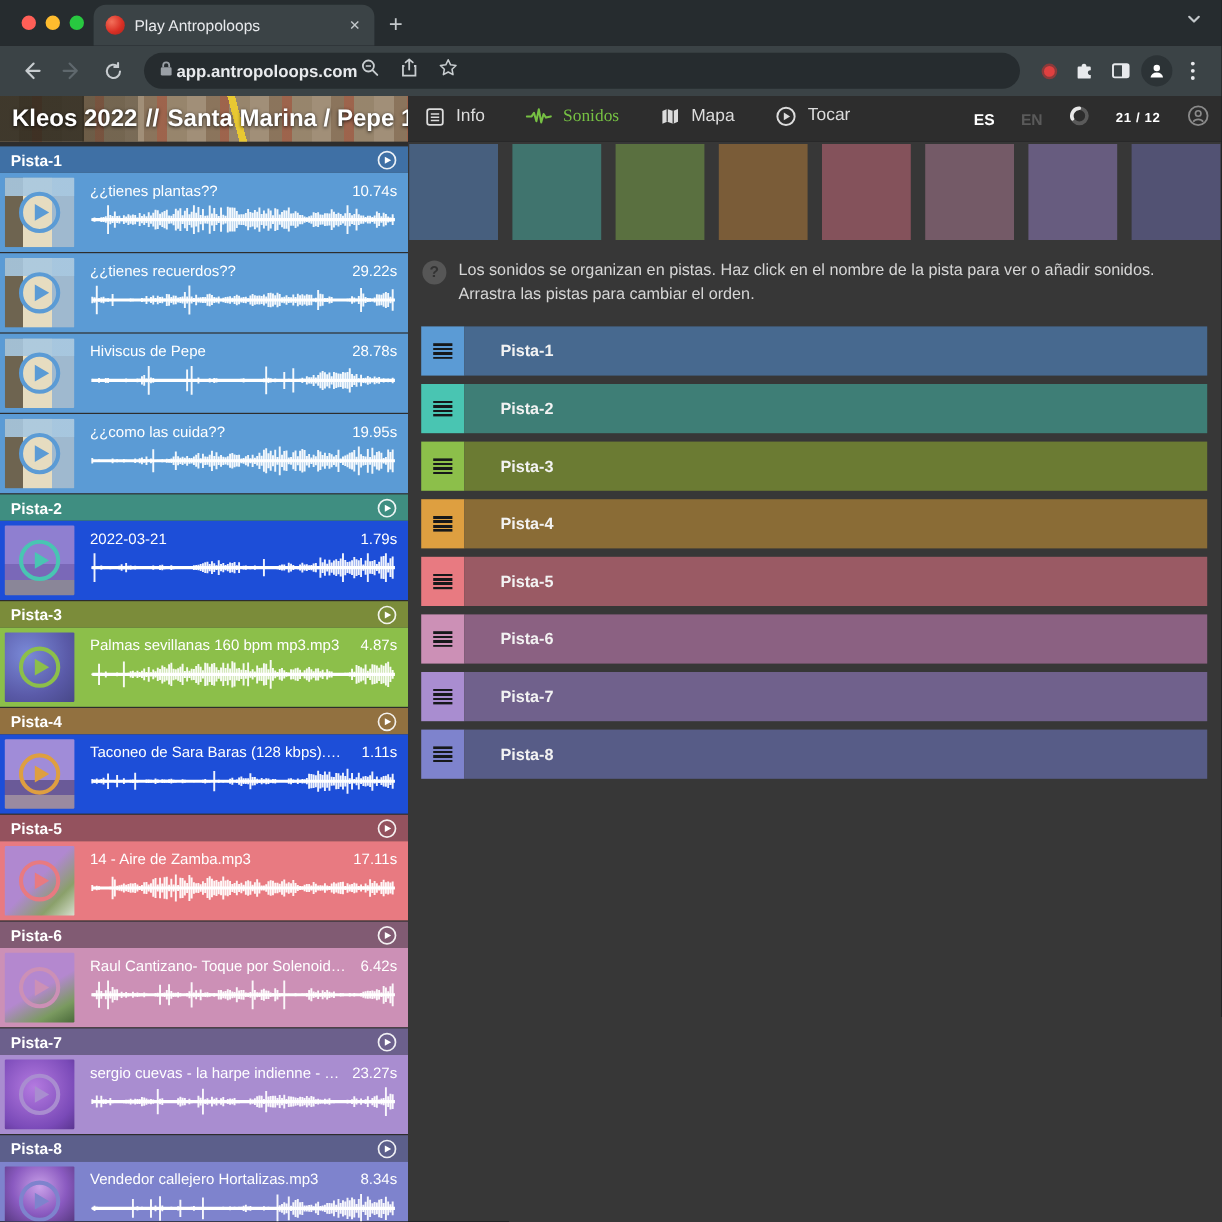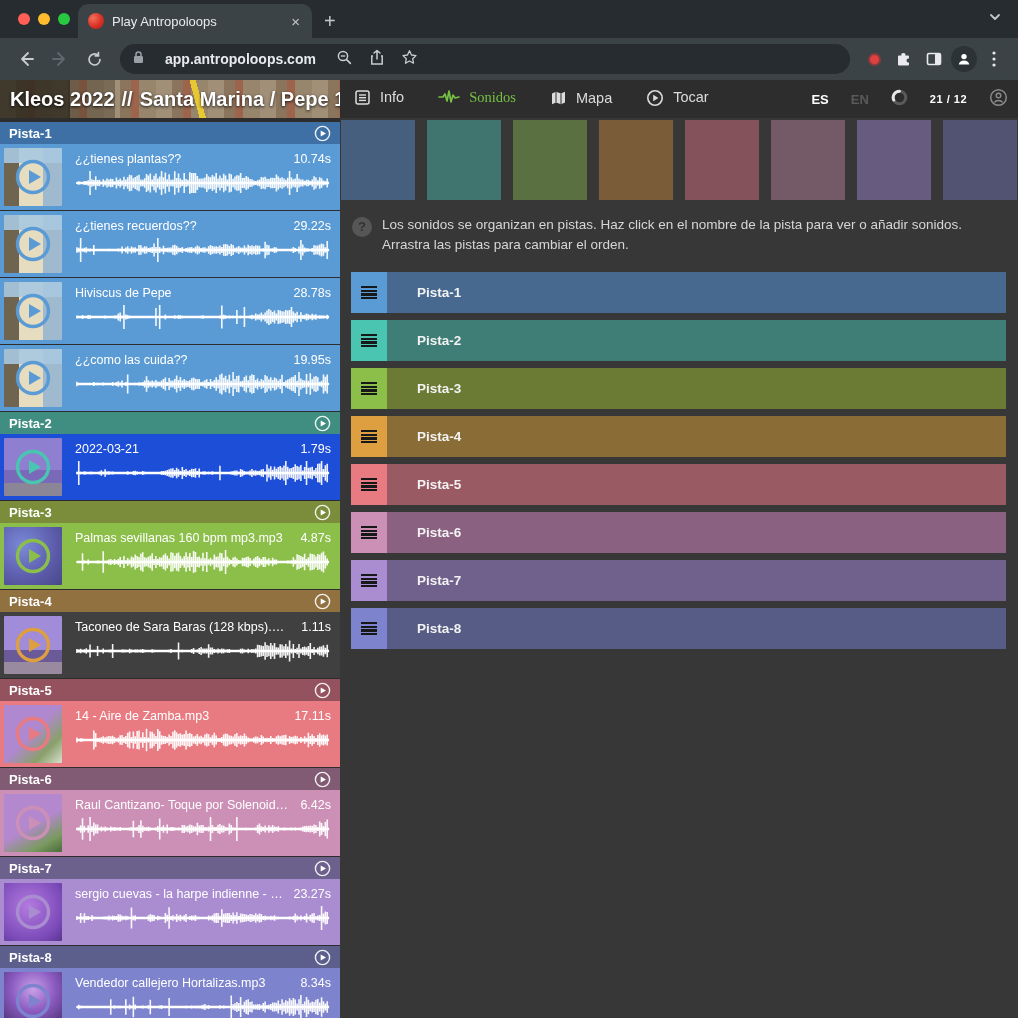--- a/index.html
+++ b/index.html
@@ -17,21 +17,21 @@
   .favicon { width:16px; height:16px; border-radius:50%;
     background:radial-gradient(circle at 32% 32%, #f3705a, #da3025 55%, #a8221b); flex:0 0 auto;}
   .tab-title { color:#e8eaed; font-size:13px; flex:1; white-space:nowrap; overflow:hidden; }
   .tab-close { color:#c3c8cb; font-size:15px; line-height:1; cursor:default; padding:0 2px; }
   .newtab { color:#c3c8cb; font-size:20px; line-height:1; margin:0 0 7px 12px; }
   .tabsearch { margin:0 16px 10px auto; }
 
   .toolbar { height:42px; background:#3b4346; display:flex; align-items:center; padding:0 10px; gap:2px; flex:0 0 auto; }
   .navbtn { width:32px; height:32px; display:flex; align-items:center; justify-content:center; border-radius:50%; }
   .urlbar { flex:1; height:30px; margin:0 8px; background:#262c2f; border-radius:15px;
-    display:flex; align-items:center; padding:11px 12px; gap:20px; min-width:0; }
+    display:flex; align-items:center; padding:11px 12px; gap:2px; min-width:0; }
   .url-domain { color:#e8eaed; font-size:14px; font-weight:bold; white-space:nowrap; }
   .url-path { color:#9aa0a6; font-size:14px; white-space:nowrap; overflow:hidden; text-overflow:ellipsis; flex:1; }
   .pillicons { display:flex; gap:16px; align-items:center; }
   .toolicon { width:28px; height:28px; display:flex; align-items:center; justify-content:center; }
   .recdot { width:13px; height:13px; border-radius:50%; background:#e04040; border:2.5px solid #8a3a3a; }
   .avatarbtn { width:26px; height:26px; border-radius:50%; background:#2c3336; display:flex; align-items:center; justify-content:center; }
 
   
   .appheader { height:38px; background:#2d2d2d; display:flex; align-items:center; position:relative; flex:0 0 auto; }
   .banner { position:absolute; left:0; top:0; width:340px; height:38px; overflow:hidden;
@@ -410,21 +410,21 @@
         </div>
         <div class="track-header" style="background: rgb(146, 113, 64);">
           <span class="tname">Pista-4</span>
           <span class="playbtn">
             <svg width="17" height="17" viewBox="0 0 17 17">
               <circle cx="8.5" cy="8.5" r="7.1" fill="none" stroke="rgba(255,255,255,.9)" stroke-width="1.4"></circle>
               <polygon points="6.7,5.6 12,8.5 6.7,11.4" fill="#fff"></polygon>
             </svg>
           </span>
         </div>
-        <div class="clip" style="background: #404040;">
+        <div class="clip" style="background: #1d4ed8;">
           <div class="thumb th3">
             <svg width="36" height="36" viewBox="0 0 36 36">
               <circle cx="18" cy="18" r="15.5" fill="none" stroke="#de9f40" stroke-width="3.4"></circle>
               <polygon points="14,11 26,18 14,25" fill="#de9f40"></polygon>
             </svg>
           </div>
           <div class="clip-body">
             <div class="clip-top">
               <span class="clip-title">Taconeo de Sara Baras (128 kbps).mp3</span>
               <span class="clip-dur">1.11s</span>

